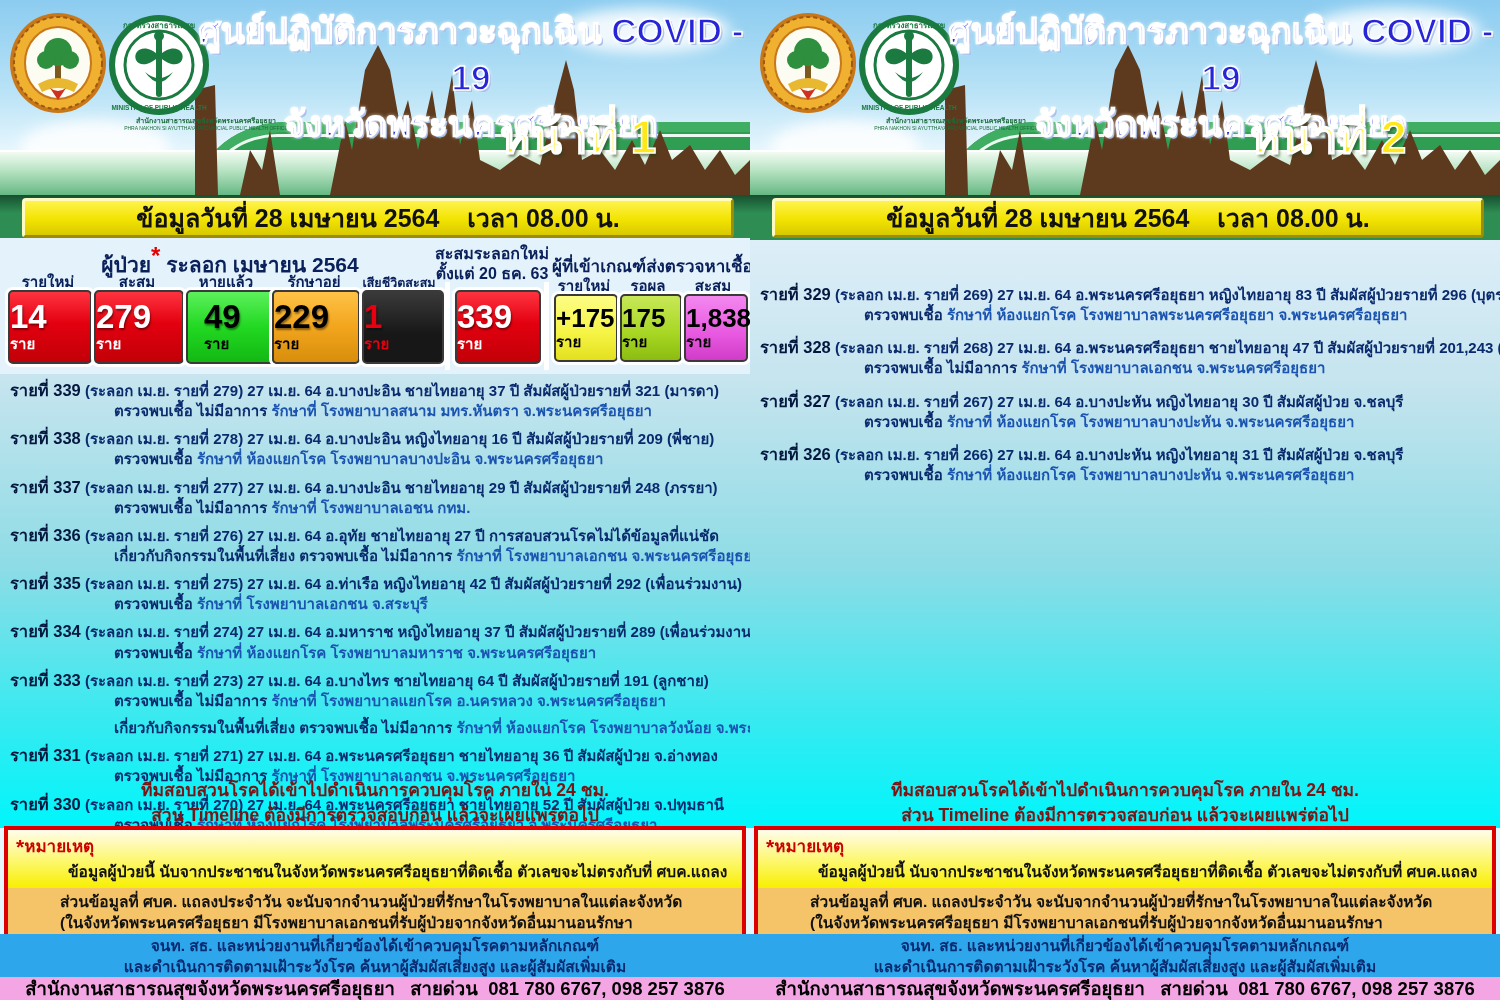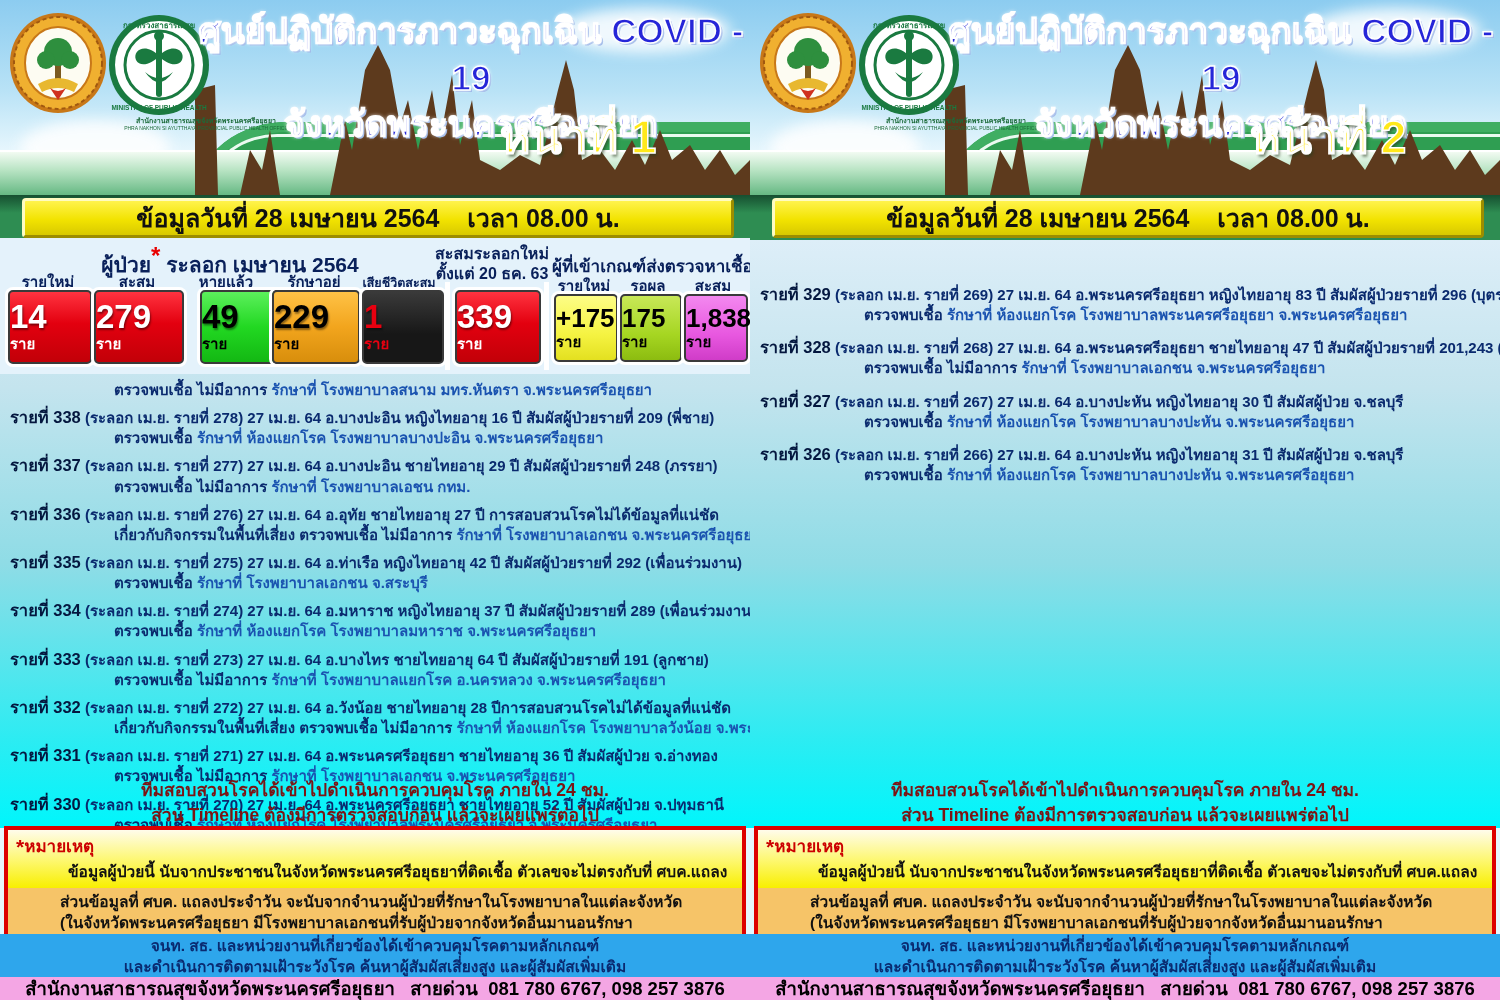--- a/index.html
+++ b/index.html
@@ -170,21 +170,21 @@
       <div class="slabel" style="left:358px;width:82px;font-size:12.5px;top:35px;">เสียชีวิตสะสม</div>
 
       <div class="sbox red" style="left:8px;width:80px;">
           <div class="val">14</div>
           <div class="unit">ราย</div>
         </div>
       <div class="sbox red" style="left:94px;width:86px;">
           <div class="val">279</div>
           <div class="unit">ราย</div>
         </div>
-      <div class="sbox green" style="left:200px;width:80px;">
+      <div class="sbox green" style="left:186px;width:80px;padding-left:16px;">
           <div class="val">49</div>
           <div class="unit">ราย</div>
         </div>
       <div class="sbox orange" style="left:272px;width:84px;">
           <div class="val">229</div>
           <div class="unit">ราย</div>
         </div>
       <div class="sbox black" style="left:362px;width:78px;">
           <div class="val">1</div>
           <div class="unit">ราย</div>
@@ -216,20 +216,21 @@
           <div class="unit">ราย</div>
         </div>
       <div class="sbox magenta" style="left:684px;width:60px;top:56px;height:64px;">
           <div class="val">1,838</div>
           <div class="unit">ราย</div>
         </div>
     </div>
 
     <div class="cases">
       <div class="case">
+        <div class="case-l1"><span class="case-no">รายที่ 339</span> <span>(ระลอก เม.ย. รายที่ 279) 27 เม.ย. 64 อ.บางปะอิน ชายไทยอายุ 37 ปี  สัมผัสผู้ป่วยรายที่ 321 (มารดา)</span></div>
         <div class="case-l2"><span class="a">ตรวจพบเชื้อ ไม่มีอาการ </span><span class="b">รักษาที่ โรงพยาบาลสนาม มทร.หันตรา จ.พระนครศรีอยุธยา</span></div>
       </div>
       <div class="case">
         <div class="case-l1"><span class="case-no">รายที่ 338</span> <span>(ระลอก เม.ย. รายที่ 278) 27 เม.ย. 64 อ.บางปะอิน หญิงไทยอายุ 16 ปี สัมผัสผู้ป่วยรายที่ 209 (พี่ชาย)</span></div>
         <div class="case-l2"><span class="a">ตรวจพบเชื้อ </span><span class="b">รักษาที่ ห้องแยกโรค โรงพยาบาลบางปะอิน จ.พระนครศรีอยุธยา</span></div>
       </div>
       <div class="case">
         <div class="case-l1"><span class="case-no">รายที่ 337</span> <span>(ระลอก เม.ย. รายที่ 277) 27 เม.ย. 64 อ.บางปะอิน ชายไทยอายุ 29 ปี สัมผัสผู้ป่วยรายที่ 248 (ภรรยา)</span></div>
         <div class="case-l2"><span class="a">ตรวจพบเชื้อ ไม่มีอาการ </span><span class="b">รักษาที่ โรงพยาบาลเอชน กทม.</span></div>
       </div>
@@ -243,21 +244,20 @@
       </div>
       <div class="case">
         <div class="case-l1"><span class="case-no">รายที่ 334</span> <span>(ระลอก เม.ย. รายที่ 274) 27 เม.ย. 64 อ.มหาราช หญิงไทยอายุ 37 ปี สัมผัสผู้ป่วยรายที่ 289 (เพื่อนร่วมงาน)</span></div>
         <div class="case-l2"><span class="a">ตรวจพบเชื้อ </span><span class="b">รักษาที่ ห้องแยกโรค โรงพยาบาลมหาราช จ.พระนครศรีอยุธยา</span></div>
       </div>
       <div class="case">
         <div class="case-l1"><span class="case-no">รายที่ 333</span> <span>(ระลอก เม.ย. รายที่ 273) 27 เม.ย. 64 อ.บางไทร ชายไทยอายุ 64 ปี สัมผัสผู้ป่วยรายที่ 191 (ลูกชาย)</span></div>
         <div class="case-l2"><span class="a">ตรวจพบเชื้อ ไม่มีอาการ </span><span class="b">รักษาที่ โรงพยาบาลแยกโรค อ.นครหลวง จ.พระนครศรีอยุธยา</span></div>
       </div>
       <div class="case">
-        <div class="case-l1"><span class="case-no">รายที่ 332</span> <span>(ระลอก เม.ย. รายที่ 272) 27 เม.ย. 64 อ.วังน้อย ชายไทยอายุ 28 ปีการสอบสวนโรคไม่ได้ข้อมูลที่แน่ชัด</span></div>
         <div class="case-l2"><span class="a">เกี่ยวกับกิจกรรมในพื้นที่เสี่ยง ตรวจพบเชื้อ ไม่มีอาการ </span><span class="b">รักษาที่ ห้องแยกโรค โรงพยาบาลวังน้อย จ.พระนครศรีอยุธยา</span></div>
       </div>
       <div class="case">
         <div class="case-l1"><span class="case-no">รายที่ 331</span> <span>(ระลอก เม.ย. รายที่ 271) 27 เม.ย. 64 อ.พระนครศรีอยุธยา ชายไทยอายุ 36 ปี สัมผัสผู้ป่วย จ.อ่างทอง</span></div>
         <div class="case-l2"><span class="a">ตรวจพบเชื้อ ไม่มีอาการ </span><span class="b">รักษาที่ โรงพยาบาลเอกชน จ.พระนครศรีอยุธยา</span></div>
       </div>
       <div class="case">
         <div class="case-l1"><span class="case-no">รายที่ 330</span> <span>(ระลอก เม.ย. รายที่ 270) 27 เม.ย. 64 อ.พระนครศรีอยุธยา ชายไทยอายุ 52 ปี สัมผัสผู้ป่วย จ.ปทุมธานี</span></div>
         <div class="case-l2"><span class="a">ตรวจพบเชื้อ </span><span class="b">รักษาที่ ห้องแยกโรค โรงพยาบาลพระนครศรีอยุธยา จ.พระนครศรีอยุธยา</span></div>
       </div>

